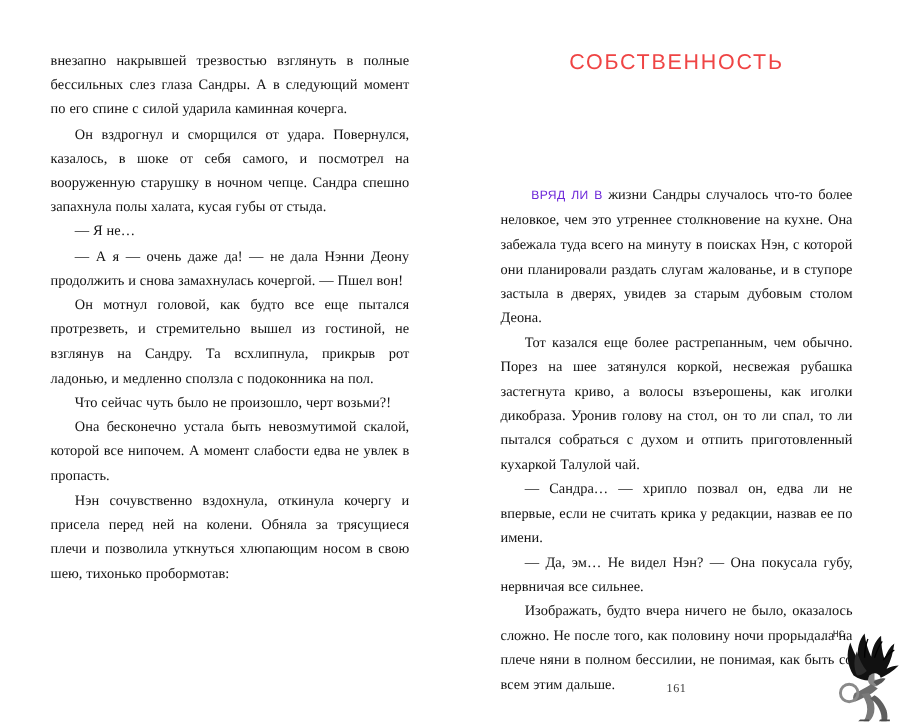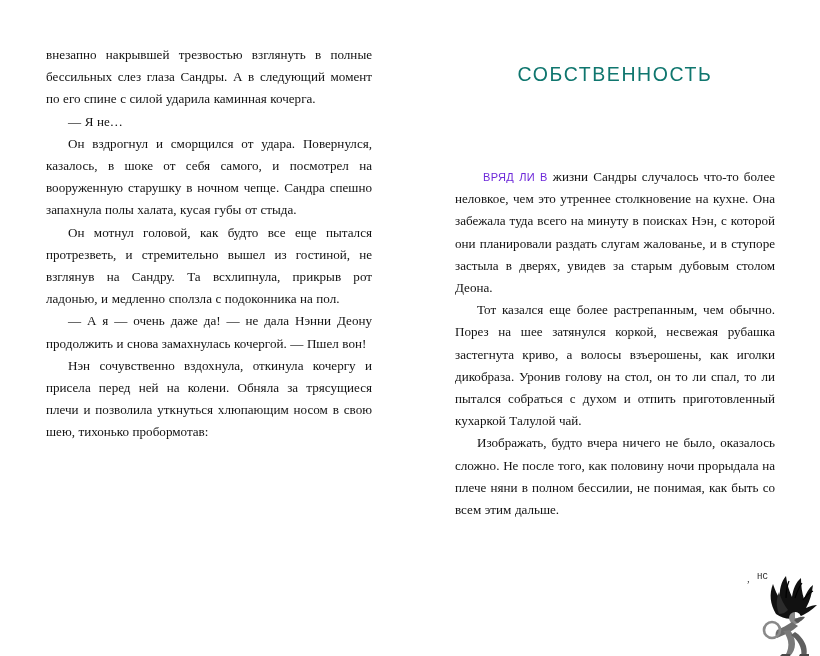--- a/index.html
+++ b/index.html
@@ -60,28 +60,28 @@
   }
   p.no-indent { text-indent: 0; }
 
   
   .page-left p:first-child { text-indent: 0; }
 
   
   .chapter-title {
     position: absolute;
     left: 0;
-    top: 63px;
+    top: 46px;
     width: 100%;
     text-align: center;
     font-family: "Liberation Sans", "DejaVu Sans", sans-serif;
     font-size: 19.5px;
     font-weight: 400;
     letter-spacing: 1.6px;
-    color: #0f766e;
+    color: #ef4444;
     margin: 0;
     white-space: nowrap;
   }
 
   
   .lead-in {
     font-family: "Liberation Sans", "DejaVu Sans", sans-serif;
     font-size: 11px;
     font-weight: 400;
     letter-spacing: 0.3px;
@@ -129,40 +129,45 @@
   }
 </style>
 </head>
 <body>
 
 <div class="spread">
 
   <div class="page page-left">
     <div class="text-block">
       <p>внезапно накрывшей трезвостью взглянуть в пол­ные бессильных слез глаза Сандры. А в следующий момент по его спине с силой ударила каминная ко­черга.</p>
+      <p>Он вздрогнул и сморщился от удара. Повернулся, казалось, в шоке от себя самого, и посмотрел на вооруженную старушку в ночном чепце. Сандра спешно запахнула полы халата, кусая губы от стыда.</p>
       <p>— Я не…</p>
-      <p>Он вздрогнул и сморщился от удара. Повернулся, казалось, в шоке от себя самого, и посмотрел на вооруженную старушку в ночном чепце. Сандра спешно запахнула полы халата, кусая губы от стыда.</p>
+      <p>— А я — очень даже да! — не дала Нэнни Деону продолжить и снова замахнулась кочергой. — Пшел вон!</p>
       <p>Он мотнул головой, как будто все еще пытался протрезветь, и стремительно вышел из гостиной, не взглянув на Сандру. Та всхлипнула, прикрыв рот ладонью, и медленно сползла с подоконника на пол.</p>
-      <p>— А я — очень даже да! — не дала Нэнни Деону продолжить и снова замахнулась кочергой. — Пшел вон!</p>
+      <p>Что сейчас чуть было не произошло, черт возьми?!</p>
+      <p>Она бесконечно устала быть невозмутимой ска­лой, которой все нипочем. А момент слабости едва не увлек в пропасть.</p>
       <p>Нэн сочувственно вздохнула, откинула кочергу и присела перед ней на колени. Обняла за трясущиеся плечи и позволила уткнуться хлюпающим носом в свою шею, тихонько пробормотав:</p>
 
     </div>
   </div>
 
   <div class="page page-right">
 
     <h1 class="chapter-title">СОБСТВЕННОСТЬ</h1>
 
     <div class="text-block">
       <p class="no-indent"><span class="lead-in">ВРЯД ЛИ В</span><span> жизни Сандры случалось что-то более неловкое, чем это утреннее столкновение на кухне. Она забежала туда всего на минуту в поисках Нэн, с которой они планировали раздать слугам жалова­нье, и в ступоре застыла в дверях, увидев за старым дубовым столом Деона.</span></p>
       <p>Тот казался еще более растрепанным, чем обычно. Порез на шее затянулся коркой, несвежая рубашка застегнута криво, а волосы взъерошены, как иголки дикобраза. Уронив голову на стол, он то ли спал, то ли пытался собраться с духом и отпить приготов­ленный кухаркой Талулой чай.</p>
+      <p>— Сандра… — хрипло позвал он, едва ли не впервые, если не считать крика у редакции, назвав ее по имени.</p>
+      <p>— Да, эм… Не видел Нэн? — Она покусала губу, нервничая все сильнее.</p>
       <p>Изображать, будто вчера ничего не было, ока­залось сложно. Не после того, как половину ночи прорыдала на плече няни в полном бессилии, не понимая, как быть со всем этим дальше.</p>
     </div>
   </div>
 
+  <div class="folio">161</div>
 
   <div class="colophon">
     <span class="colophon-comma">,</span>
     <span class="colophon-mark">НС</span>
     <svg width="74" height="86" viewBox="0 0 74 86">
 
       <path d="M30 44 C24 34 23 24 27 14 C29 20 31 25 34 29
                C33 20 35 12 40 6 C41 14 43 21 46 27
                C47 19 50 12 55 8 C55 16 56 23 58 29
                C60 23 63 18 67 15 C66 23 64 31 60 38

